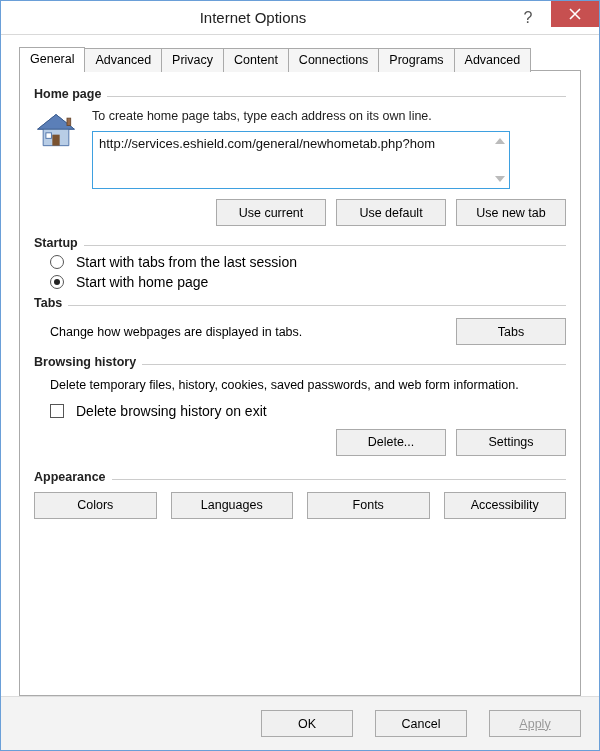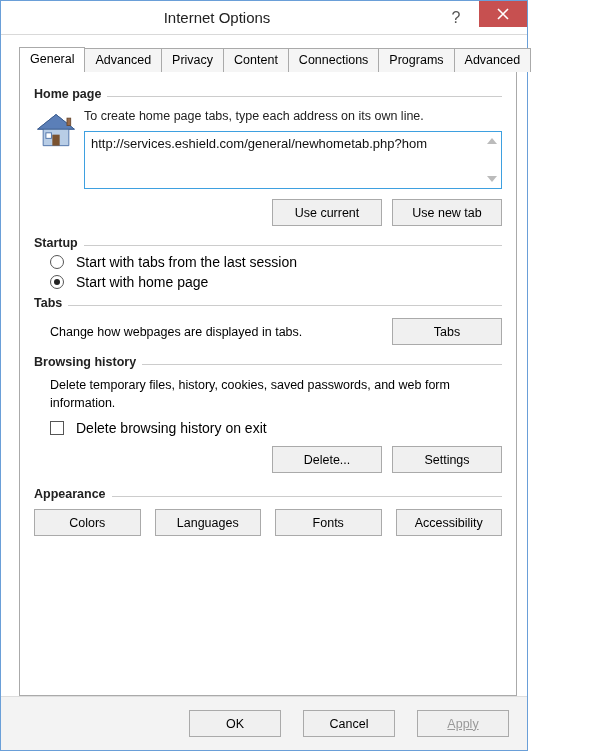--- a/index.html
+++ b/index.html
@@ -1,31 +1,31 @@
 <!DOCTYPE html>
 <html><head>
 <meta charset="utf-8">
 <style>
   * { box-sizing: border-box; font-family: 'Segoe UI', Tahoma, sans-serif; }
   body { margin: 0; background: #fff; width: 600px; height: 751px; overflow: hidden; }
-  .window { width: 528px; height: 751px; border: 1px solid #6a9fd8; display: flex; flex-direction: column; background: #fff; }
+  .window { width: 600px; height: 751px; border: 1px solid #6a9fd8; display: flex; flex-direction: column; background: #fff; }
   .titlebar { height: 34px; background: #fff; display: flex; align-items: center; position: relative; border-bottom: 1px solid #d9d9d9; }
   .title { flex: 1; text-align: center; font-size: 15px; color: #222; }
   .help-btn { width: 46px; height: 26px; display: flex; align-items: center; justify-content: center; color: #555; font-size: 16px; }
   .close-btn { width: 48px; height: 26px; background: #c75050; display: flex; align-items: center; justify-content: center; margin-right: 0; margin-top:-8px; }
   .close-btn svg { width: 12px; height: 12px; }
-  .content-wrap { flex: 1; padding: 12px 10px 0 18px; display: flex; flex-direction: column; }
+  .content-wrap { flex: 1; padding: 12px 18px 0 18px; display: flex; flex-direction: column; }
   .tabs { display: flex; position: relative; z-index: 2; margin-bottom: -1px; }
   .tab { border: 1px solid #aaa; border-bottom: none; padding: 4px 10px; font-size: 12.5px; background: #f5f5f5; margin-right: -1px; cursor: default; position: relative; top: 1px; }
   .tab.active { background: #fff; top: 0; padding-bottom: 5px; z-index: 3; }
   .tab-panel { border: 1px solid #aaa; flex: 1; background: #fff; padding: 10px 14px 14px 14px; position: relative; }
   .group-label { font-size: 12.5px; color: #222; }
   .group-line { border-bottom: 1px solid #ccc; flex: 1; margin-left: 6px; position: relative; top: -4px; }
   .group-head { display: flex; align-items: flex-end; margin-top: 6px; font-weight: bold; }
-  .homepage-body { display: flex; margin-top: 8px; gap: 6px; }
+  .homepage-body { display: flex; margin-top: 8px; gap: 14px; }
   .house-icon { width: 44px; height: 44px; flex-shrink: 0; }
   .homepage-text { font-size: 12.5px; color: #222; }
   .url-box { margin-top: 8px; width: 418px; height: 58px; border: 1px solid #3ea0e0; position: relative; padding: 4px 18px 4px 6px; background: #fff; }
   .url-text { font-size: 13px; color: #111; }
   .scroll-arrow { position: absolute; right: 2px; width: 14px; height: 14px; display:flex; align-items:center; justify-content:center; color:#999; }
   .btn-row { display: flex; justify-content: flex-end; gap: 10px; }
   .btn { min-width: 110px; height: 27px; border: 1px solid #aaa; background: #f0f0f0; font-size: 12.5px; display: flex; align-items: center; justify-content: center; cursor: default; padding: 0 12px; }
   .radio-row, .check-row { display: flex; align-items: center; gap: 12px; font-size: 14px; margin: 4px 0 4px 16px; }
   .radio-outer { width: 14px; height: 14px; border: 1px solid #555; border-radius: 50%; display: flex; align-items: center; justify-content: center; background:#fff; }
   .radio-inner { width: 6px; height: 6px; border-radius: 50%; background: #222; }
@@ -92,20 +92,21 @@
             <div class="scroll-arrow" style="bottom:2px">
               <svg width="10" height="6" viewBox="0 0 10 6">
                   <path d="M0 0 L5 6 L10 0 Z" fill="#bbb"></path>
                 </svg>
             </div>
           </div>
         </div>
       </div>
       <div class="btn-row" style="margin-top:10px">
         <div class="btn">Use current</div>
+        <div class="btn">Use default</div>
         <div class="btn">Use new tab</div>
       </div>
 
       <div class="group-head" style="margin-top:10px">
         <span class="group-label">Startup</span>
         <span class="group-line"></span>
       </div>
       <div class="radio-row">
         <span class="radio-outer"></span>
         <span>Start with tabs from the last session</span>

